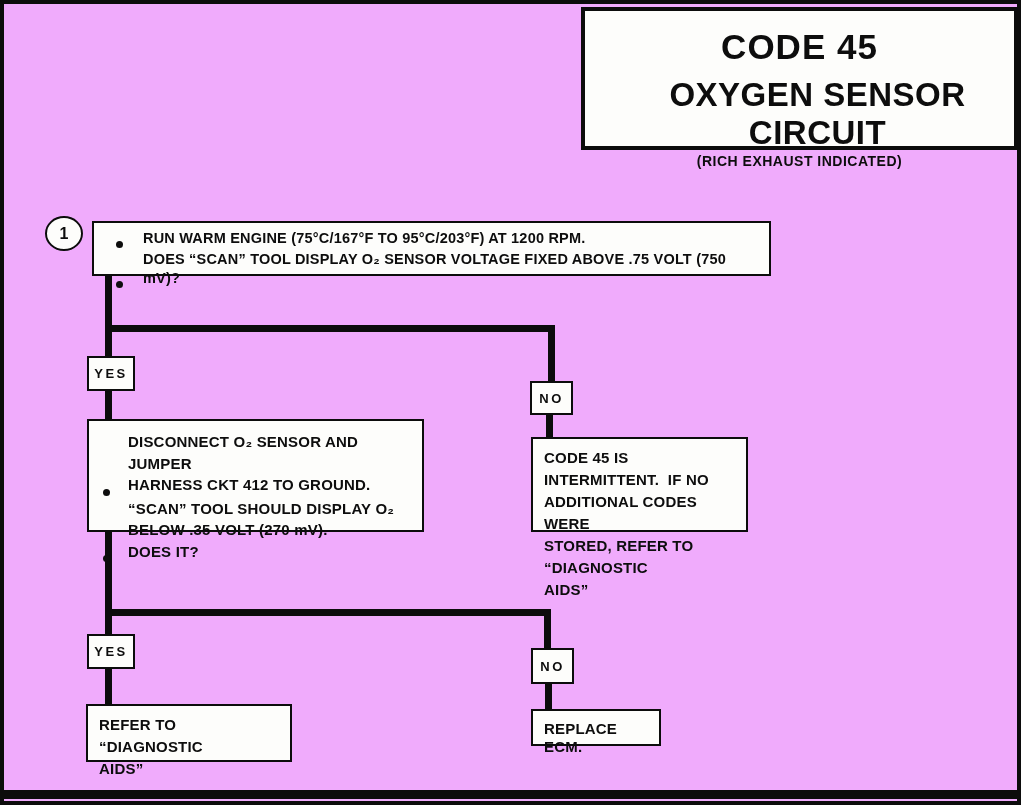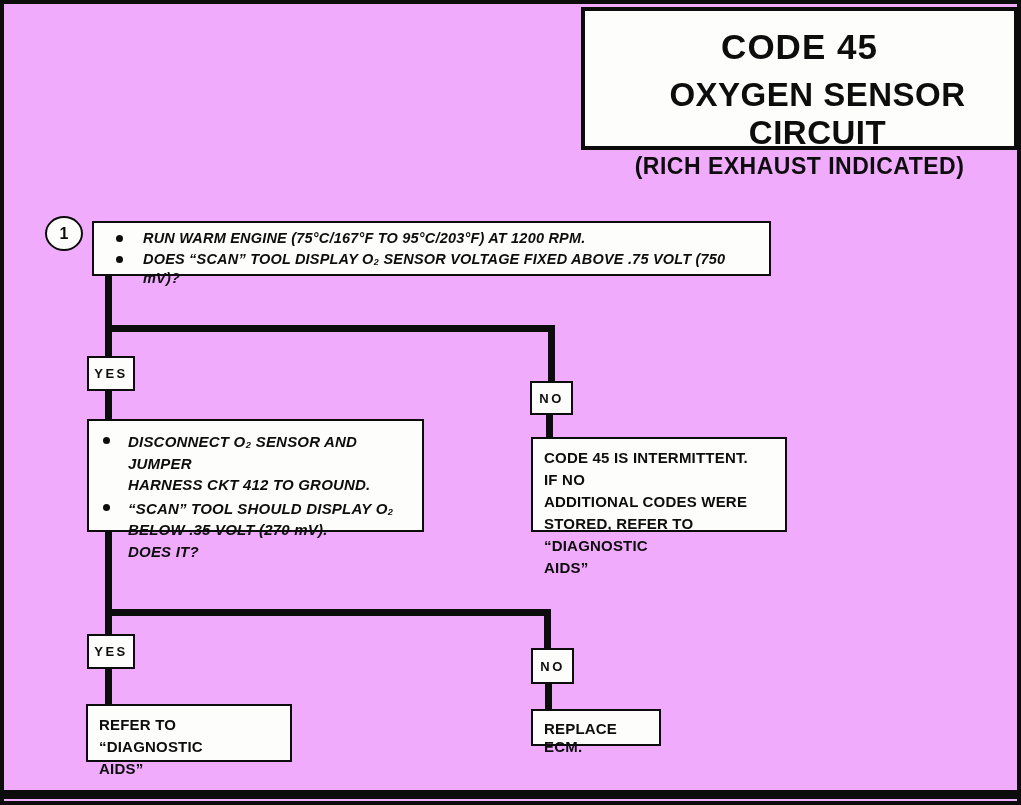--- a/index.html
+++ b/index.html
@@ -46,21 +46,21 @@
   }
   .title-main {
     margin-top: 9px;
     font-size: 33px;
     font-weight: bold;
     letter-spacing: 0.5px;
     margin-left: 36px;
   }
   .title-sub {
     margin-top: 1px;
-    font-size: 23px;
+    font-size: 14px;
     font-weight: bold;
     letter-spacing: 0.5px;
   }
   .step-marker {
     position: absolute;
     left: 41px;
     top: 212px;
     width: 38px;
     height: 35px;
     border: 2.5px solid #0c0c0c;
@@ -75,44 +75,43 @@
   }
   .fbox {
     position: absolute;
     border: 2.5px solid #0c0c0c;
     box-sizing: border-box;
     background: #fdfdfb;
     font-weight: bold;
   }
   .box-step1 { left: 88px;  top: 217px; width: 679px; height: 55px; padding: 6px 8px 0 14px; }
   .box-step2 { left: 83px;  top: 415px; width: 337px; height: 113px; padding: 10px 25px 0 6px; }
-  .box-info  { left: 527px; top: 433px; width: 256px; height: 95px;  padding: 8px 15px 0 11px; }
+  .box-info  { left: 527px; top: 433px; width: 217px; height: 95px;  padding: 8px 15px 0 11px; }
   .box-refer { left: 82px;  top: 700px; width: 206px; height: 58px;  padding: 8px 8px 12px 11px; }
   .box-ecm   { left: 527px; top: 705px; width: 130px; height: 37px;  padding: 9px 0 0 11px; }
   .label-box {
     position: absolute;
     border: 2.5px solid #0c0c0c;
     box-sizing: border-box;
     background: #fdfdfb;
     display: flex;
     align-items: center;
     justify-content: center;
     font-size: 13px;
     font-weight: bold;
     letter-spacing: 2.5px;
   }
   .yes1 { left: 83px;  top: 352px; width: 48px; height: 35px; }
   .no1  { left: 526px; top: 377px; width: 43px; height: 34px; }
   .yes2 { left: 83px;  top: 630px; width: 48px; height: 35px; }
   .no2  { left: 527px; top: 644px; width: 43px; height: 36px; }
   .bullet-row {
     display: flex;
-    align-items: flex-start;
+    align-items: flex-end;
     margin-bottom: 2px;
-    font-style: italic;
   }
   .dot {
     flex: 0 0 auto;
     width: 7px;
     height: 7px;
     border-radius: 50%;
     background: #0d0d0d;
     margin: 6px 0 0 8px;
   }
   .box-step1 .btxt {

